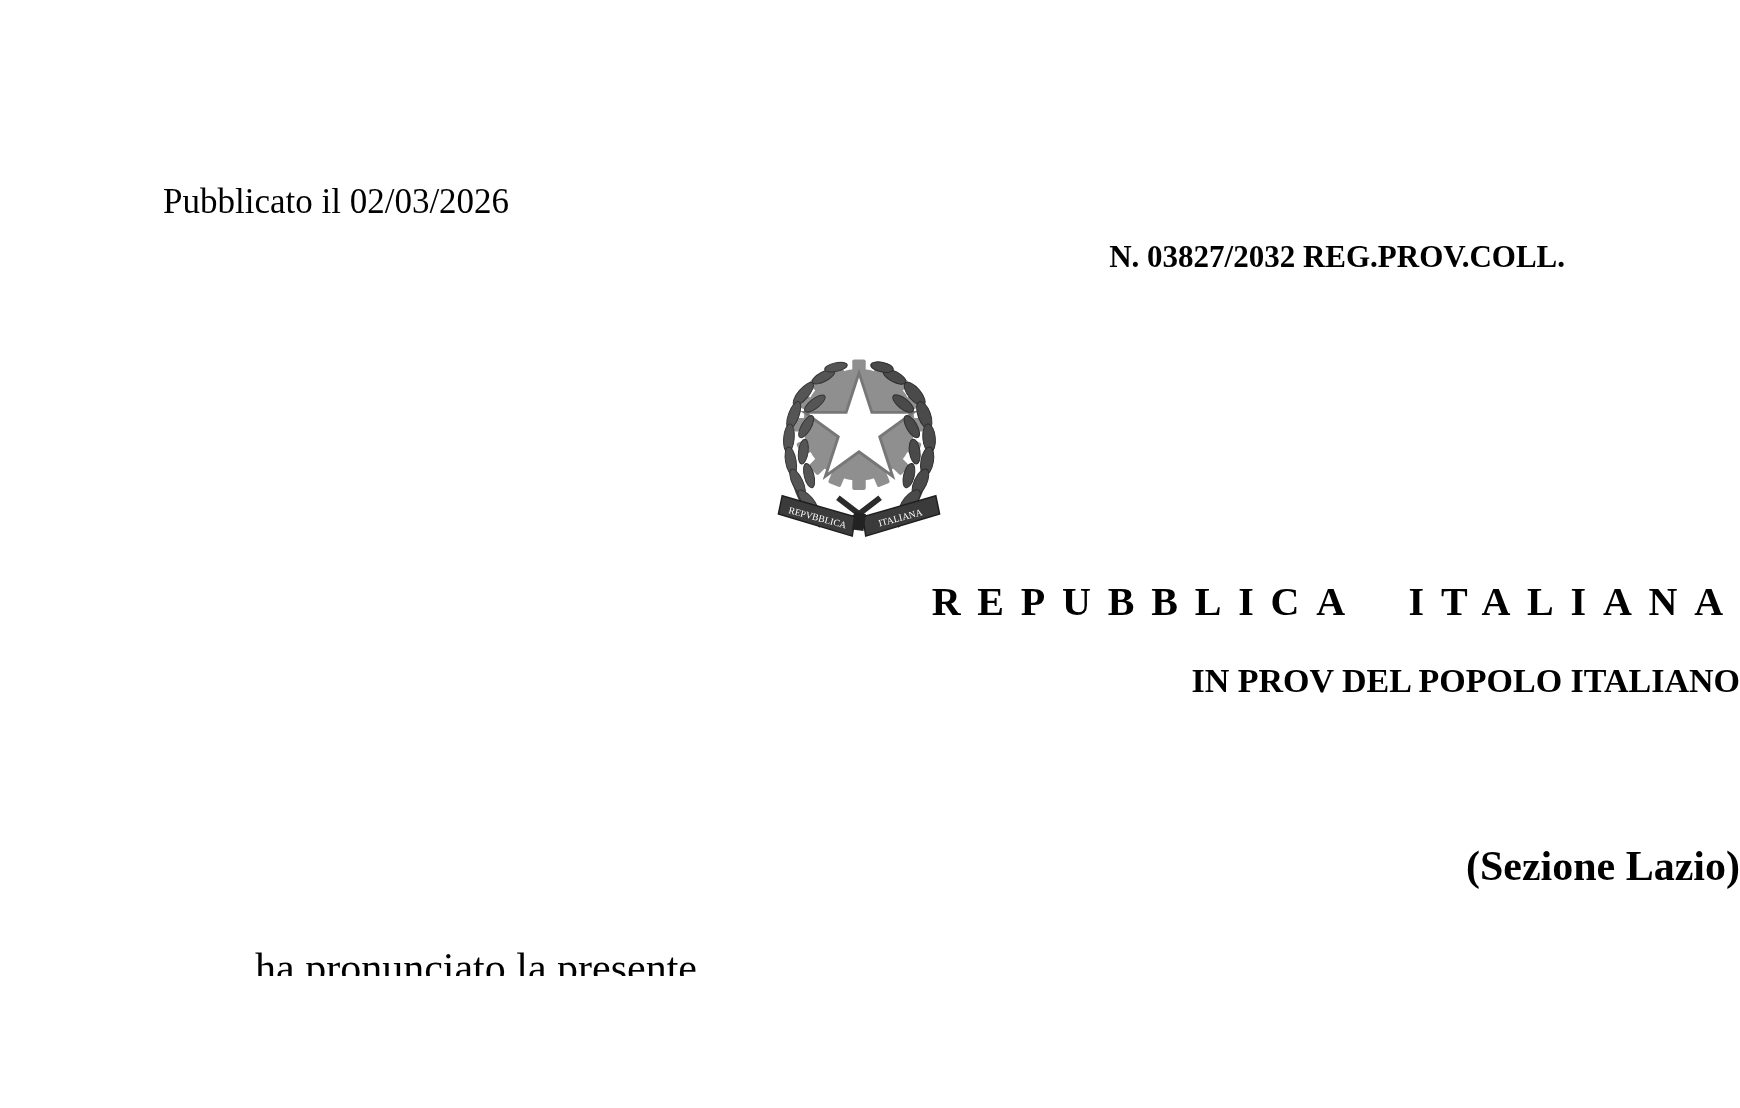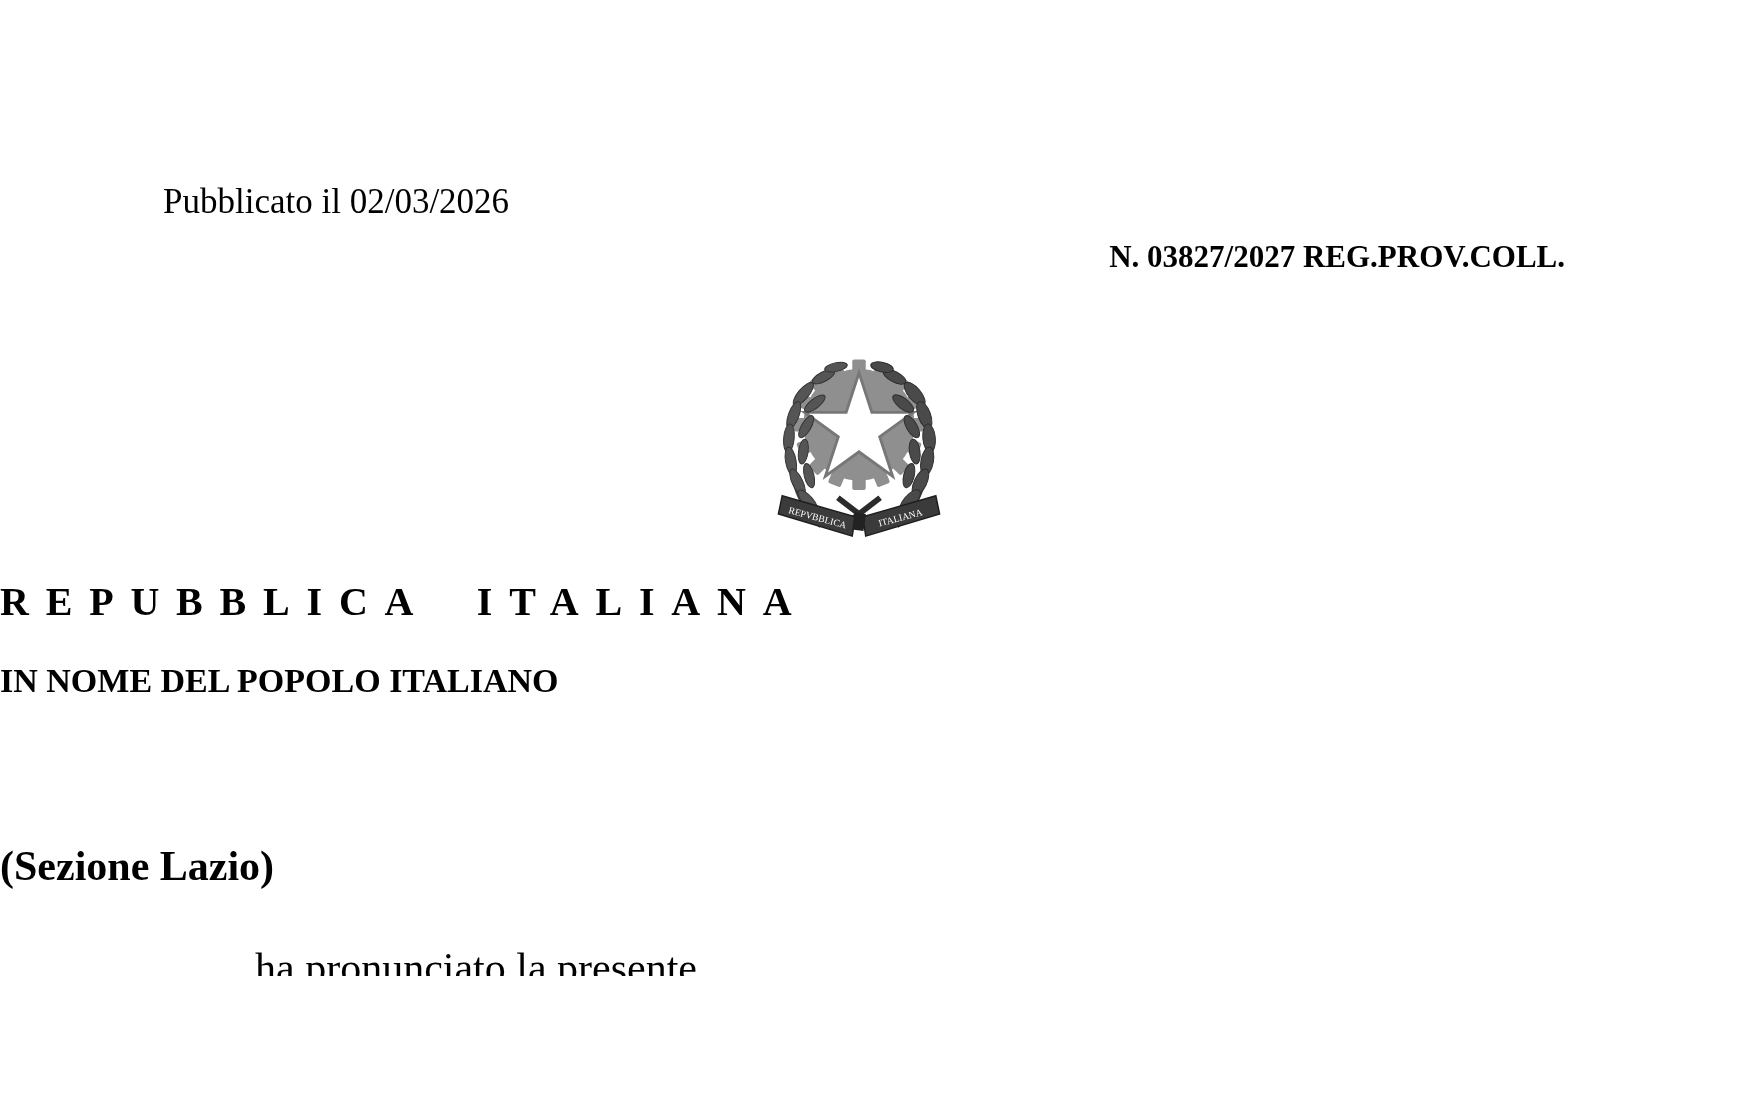--- a/index.html
+++ b/index.html
@@ -38,21 +38,21 @@
     position: absolute;
     left: 763px;
     top: 334px;
     width: 192px;
     height: 216px;
   }
   .center-line {
     position: absolute;
     left: 0;
     width: 100%;
-    text-align: left;
+    text-align: right;
     white-space: nowrap;
   }
   .heading {
     top: 578px;
     font-size: 40px;
     font-weight: 700;
     letter-spacing: 0.42em;
     word-spacing: 0.55em;
   }
   .subheading {
@@ -86,21 +86,21 @@
   }
 </style>
 </head>
 <body>
 
 <div class="page">
 
   <div class="published">Pubblicato il 02/03/2026</div>
 
   <div class="registry">
-    <div>N. 03827/2027 REG.PROV.COLL.</div>
+    <div>N. 03827/2032 REG.PROV.COLL.</div>
   </div>
 
   <div class="emblem-wrap">
     <svg width="192" height="216" viewBox="0 0 200 220" aria-hidden="true">
 
       <g fill="#8f8f8f">
         <g transform="translate(100,92)">
           <g id="teeth">
             <rect x="-7" y="-68" width="14" height="16" rx="2"></rect>
             <rect x="-7" y="-68" width="14" height="16" rx="2" transform="rotate(22.5)"></rect>
@@ -164,21 +164,21 @@
         <polygon points="180,166 104,188 107,208 184,185" fill="#3b3b3b" stroke="#1e1e1e" stroke-width="1.5"></polygon>
         <rect x="94" y="184" width="12" height="18" fill="#222222" transform="rotate(8 100 193)"></rect>
         <text x="56" y="192" font-size="10" fill="#ffffff" text-anchor="middle" font-family="Liberation Serif, serif" transform="rotate(15 56 192)">REPVBBLICA</text>
         <text x="144" y="192" font-size="10" fill="#ffffff" text-anchor="middle" font-family="Liberation Serif, serif" transform="rotate(-15 144 192)">ITALIANA</text>
       </g>
     </svg>
   </div>
 
   <div class="center-line heading">REPUBBLICA ITALIANA</div>
 
-  <div class="center-line subheading">IN NOME DEL POPOLO ITALIANO</div>
+  <div class="center-line subheading">IN PROV DEL POPOLO ITALIANO</div>
 
 
   <div class="center-line section">(Sezione Lazio)</div>
 
   <div class="pronounce">ha pronunciato la presente</div>
 
   <div class="center-line sentenza">SENTENZA</div>
 
 </div>
 

